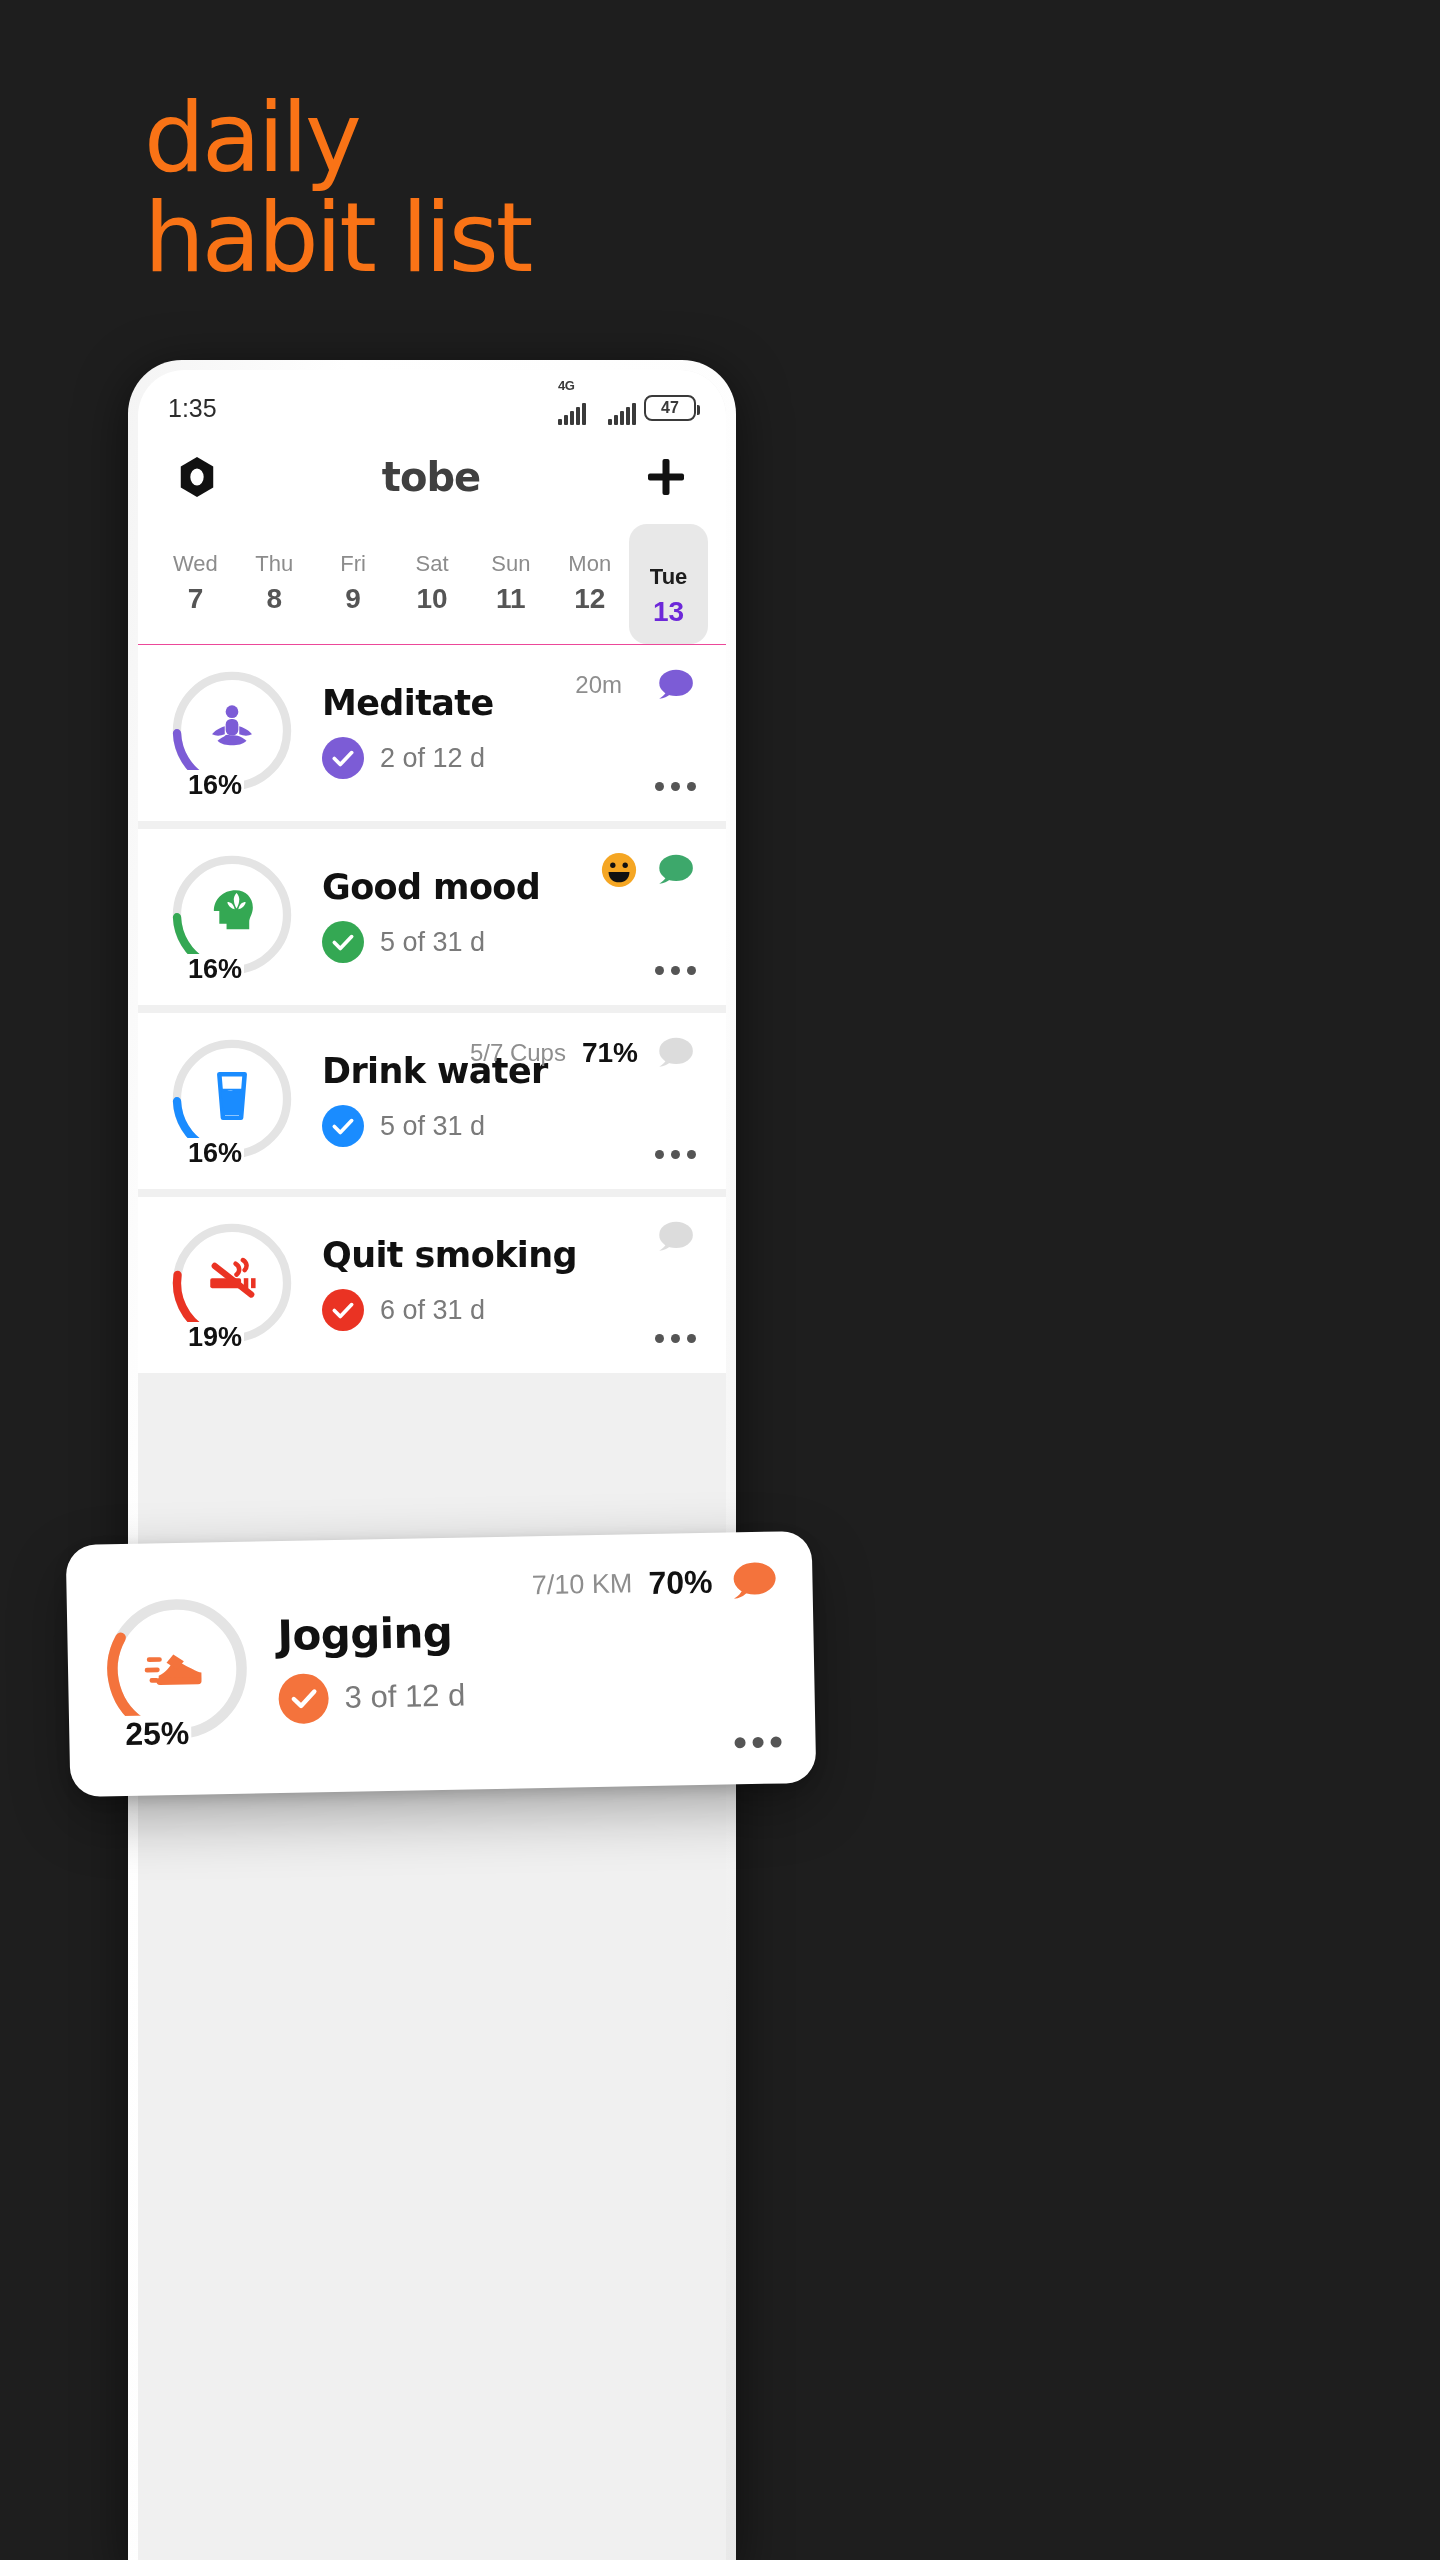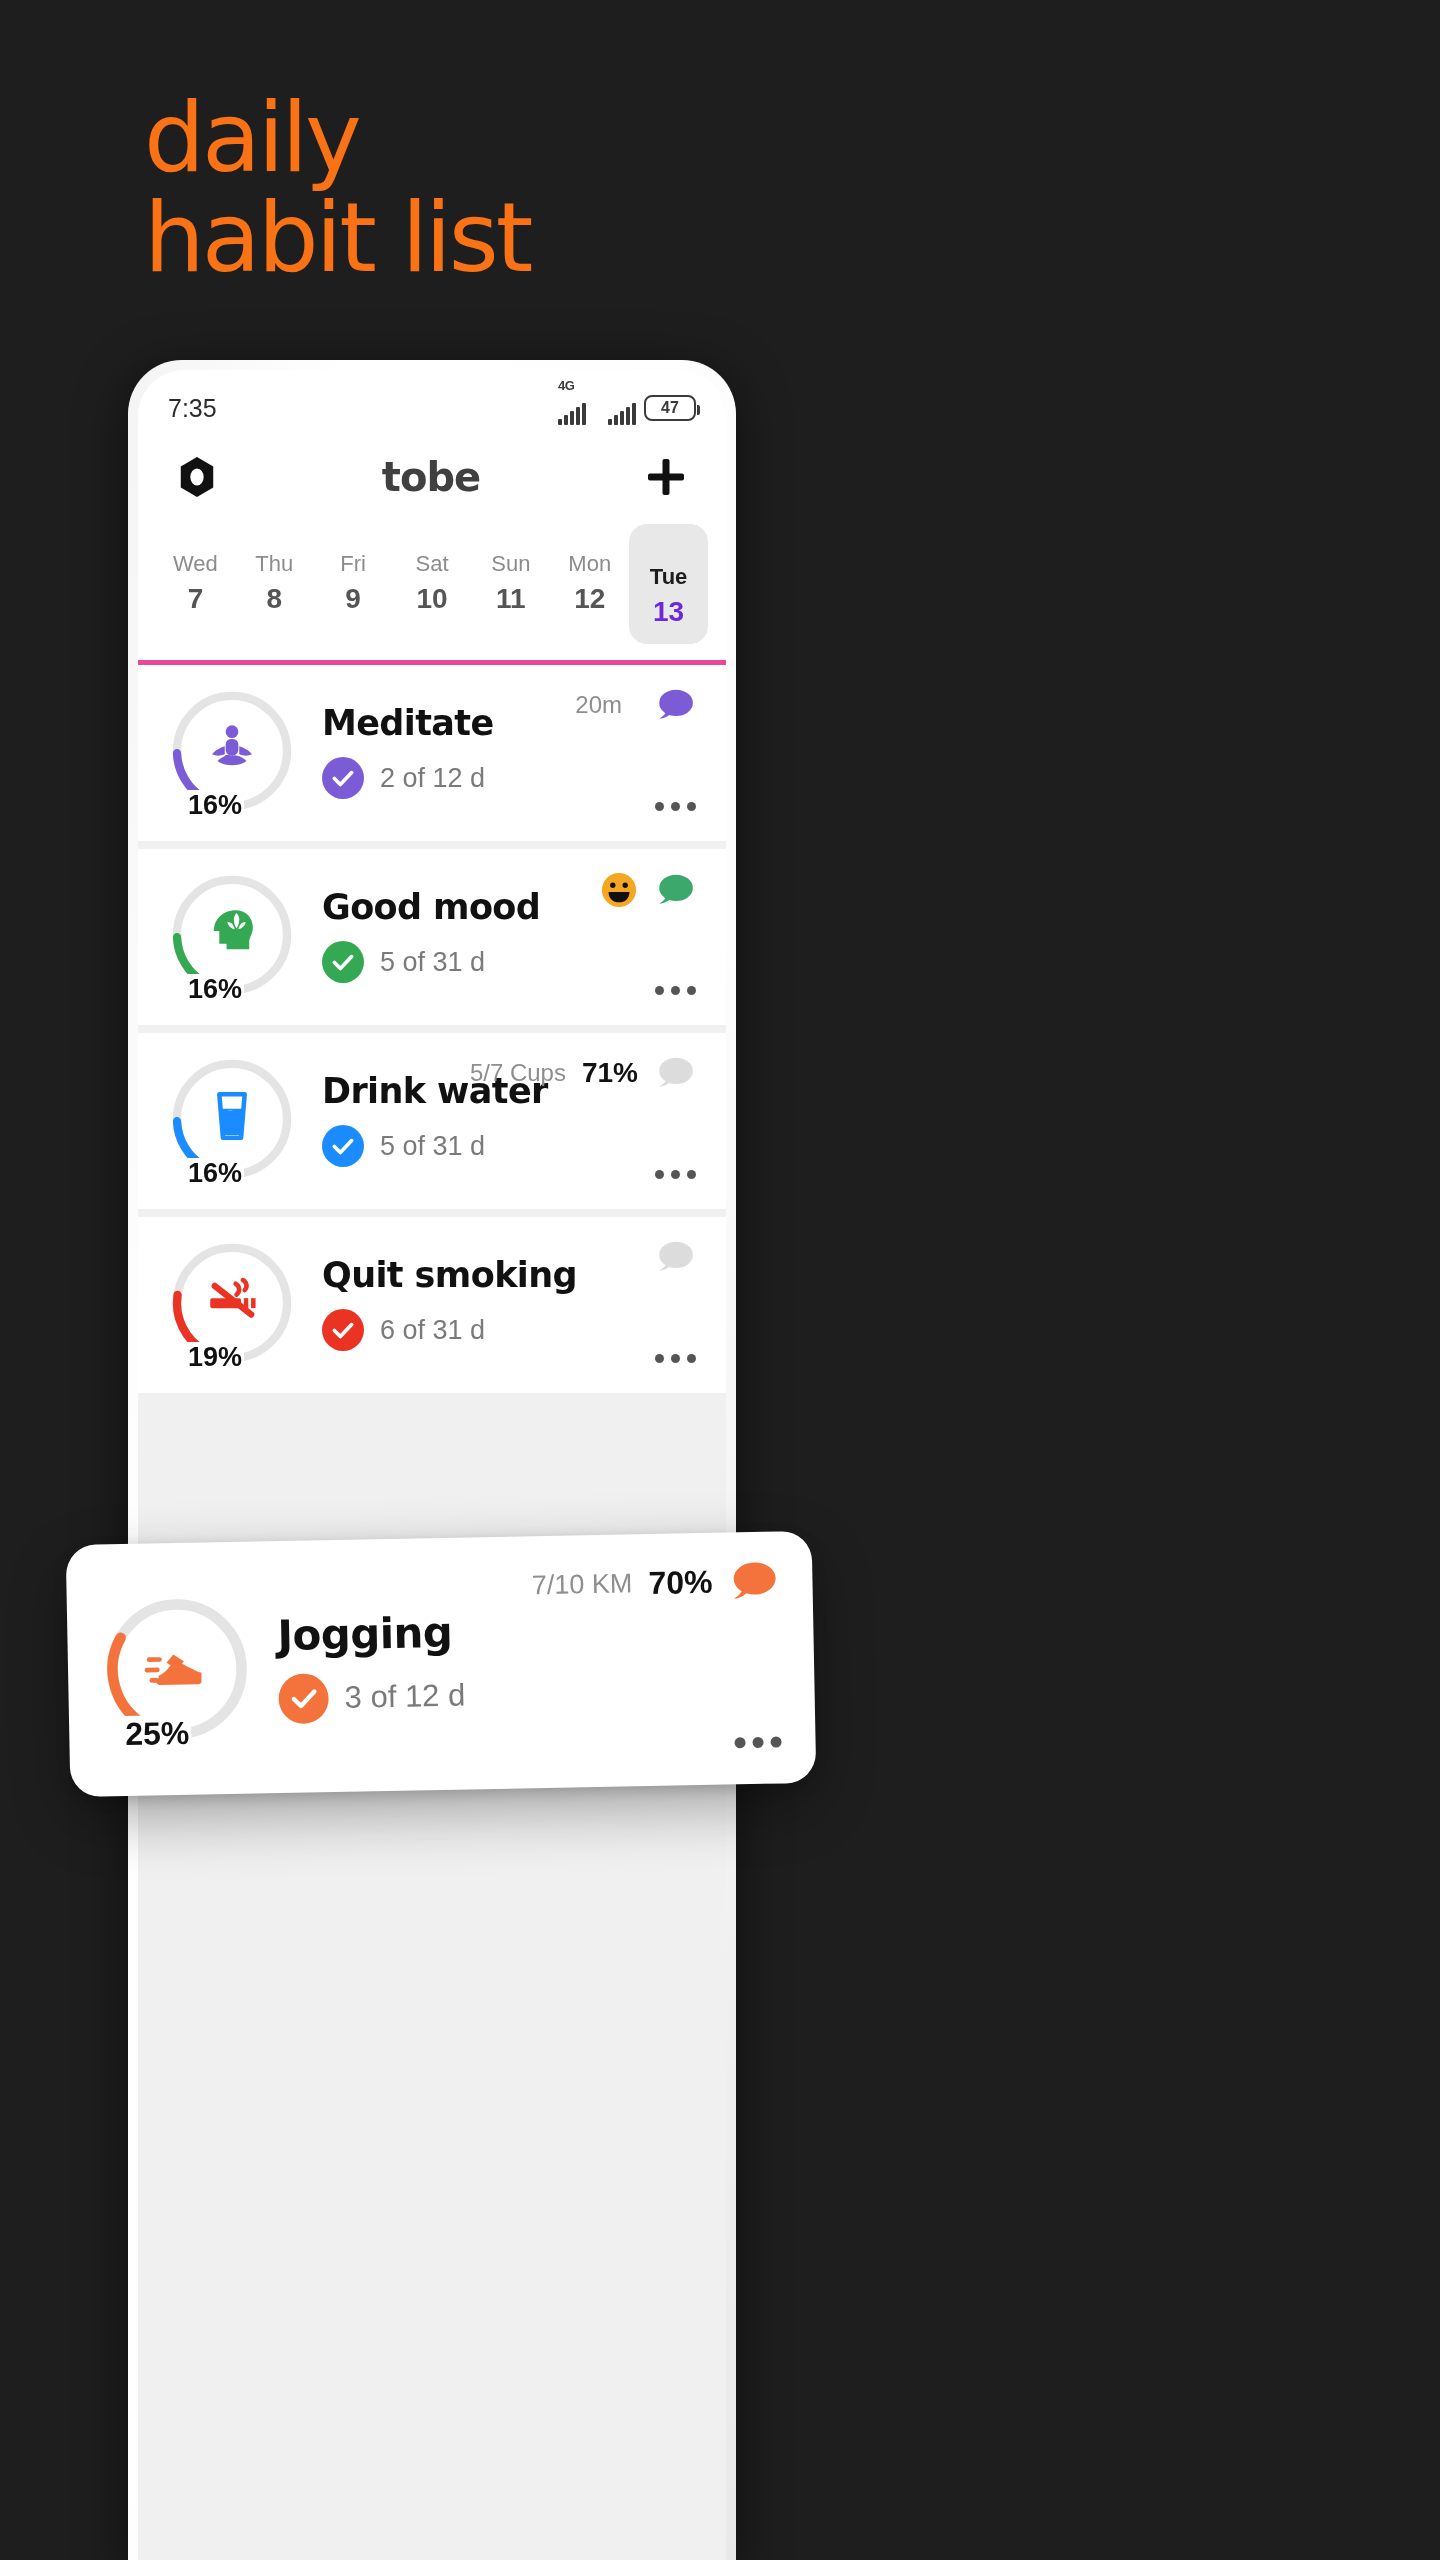--- a/index.html
+++ b/index.html
@@ -76,22 +76,22 @@
     display:flex; align-items:center; justify-content:space-between;
     padding: 0 38px;
   }
   .app-title { font-family:"DejaVu Sans", sans-serif; font-weight:bold; font-size:40px; color:#404040; letter-spacing:-1px; }
   .hex-icon { width:42px; height:42px; }
   .plus-icon { width:44px; height:44px; }
 
   
   .datestrip {
     background:#fff; display:flex; align-items:stretch; justify-content:space-between;
-    padding: 4px 18px 16px 18px;
-    border-bottom: 5px solid #ec4899;
+    padding: 4px 18px 0 18px;
+    border-bottom: 1px solid #ec4899;
   }
   .day {
     flex:1; display:flex; flex-direction:column; align-items:center; justify-content:center;
     padding: 14px 0 16px 0; border-radius: 18px;
   }
   .day .dow { font-size: 22px; color:#8c8c8c; margin-bottom: 6px; }
   .day .dnum { font-size: 28px; color:#555; font-weight:bold; }
   .day.sel { background:#e8e8e8; }
   .day.sel .dow { color:#1d1d1d; font-weight:bold;margin-top:26px; }
   .day.sel .dnum { color:#6d28d9; }
@@ -174,21 +174,21 @@
   <div class="headline">
     <span class="l1">daily</span>
     <span class="l2">habit list</span>
   </div>
 
   <div class="phone">
    <div class="screen">
     <div class="screen-inner">
 
       <div class="statusbar">
-        <div class="sb-time">7:35</div>
+        <div class="sb-time">1:35</div>
         <div class="sb-right">
           <div class="g1wrap">
             <span class="fourg">4G</span>
             <div class="netgroup">
                   <i class="bar"></i>
                   <i class="bar"></i>
                   <i class="bar"></i>
                   <i class="bar"></i>
                   <i class="bar"></i>
                 </div>

